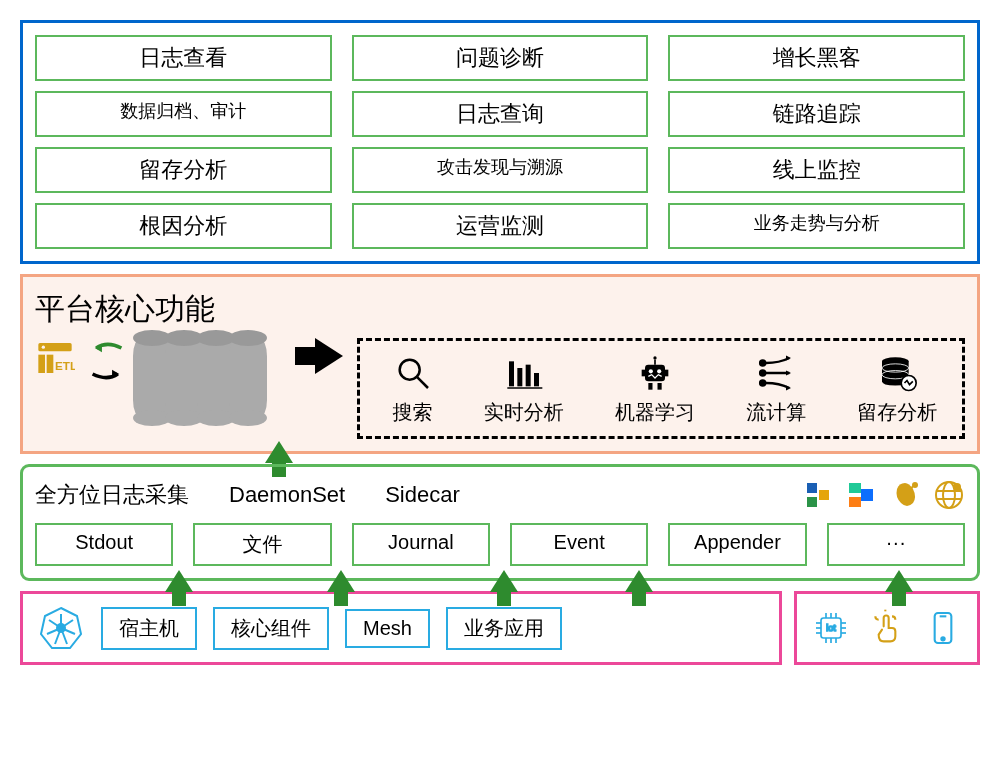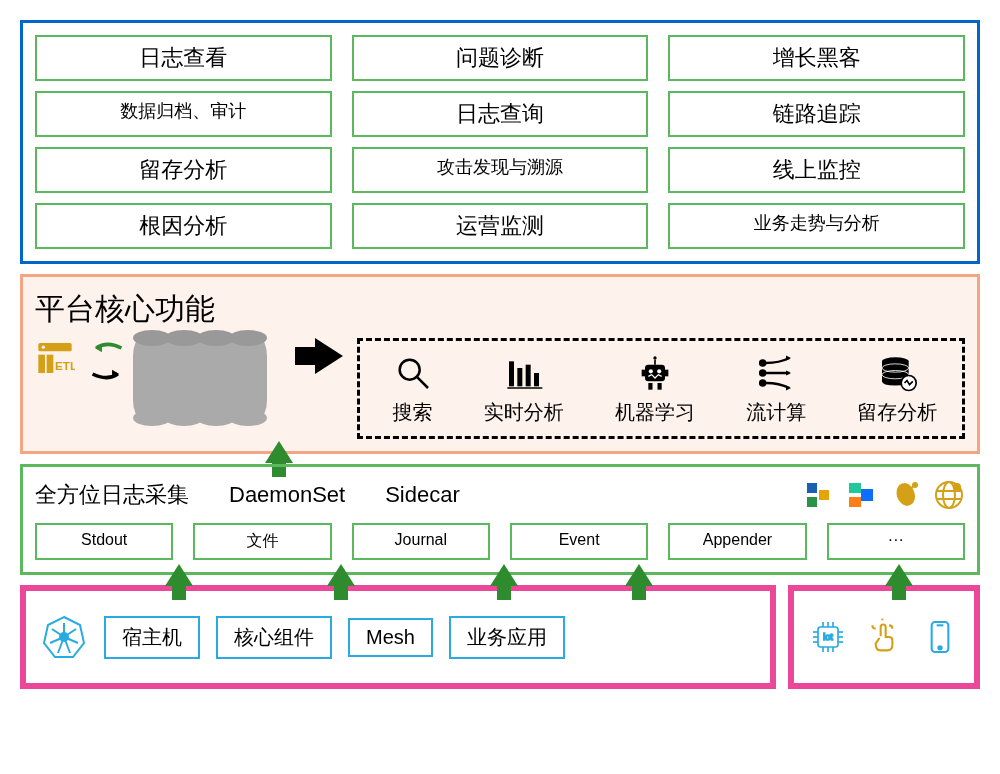--- a/index.html
+++ b/index.html
@@ -1,21 +1,21 @@
 <!DOCTYPE html>
 <html><head>
 <meta charset="utf-8">
 <style>
 * { box-sizing: border-box; margin: 0; padding: 0; }
 body { font-family: "Microsoft YaHei", "SimHei", sans-serif; background: #fff; padding: 20px; width: 1000px; }
 
 .layer { border: 3px solid; padding: 12px; margin-bottom: 10px; position: relative; }
 .layer-blue { border-color: #0066cc; }
 .layer-peach { border-color: #f4a582; background: #fdf2ec; }
-.layer-green { border-color: #5cb85c; }
+.layer-green { border-color: #5cb85c; border-radius: 9px; }
 
 .grid-top { display: grid; grid-template-columns: repeat(3, 1fr); gap: 10px 20px; }
 .pill { border: 2px solid #5cb85c; padding: 6px 10px; text-align: center; font-size: 22px; background: #fff; }
 .pill-wide { font-size: 18px; }
 
 .section-title { font-size: 30px; margin-bottom: 8px; }
 
 .core-row { display: flex; align-items: flex-start; gap: 14px; }
 .etl-box { display: flex; align-items: center; gap: 6px; }
 .etl-icon { color: #d4a017; }
@@ -29,24 +29,24 @@
 .big-arrow { width: 0; height: 0; border-top: 18px solid transparent; border-bottom: 18px solid transparent; border-left: 28px solid #000; position: relative; }
 .big-arrow::before { content: ''; position: absolute; left: -48px; top: -9px; width: 20px; height: 18px; background: #000; }
 
 .dashed-box { border: 3px dashed #000; padding: 10px 18px; display: flex; gap: 30px; flex: 1; justify-content: space-around; }
 .cap-item { display: flex; flex-direction: column; align-items: center; gap: 4px; font-size: 20px; margin-left: 8px; }
 .cap-icon { font-size: 36px; height: 44px; display: flex; align-items: center; }
 
 .collect-header { display: flex; align-items: center; gap: 40px; margin-bottom: 12px; font-size: 22px; }
 .collect-icons { margin-left: auto; display: flex; gap: 12px; font-size: 28px; }
 .collect-row { display: flex; gap: 20px; }
-.collect-row .pill { flex: 1; font-size: 16px; }
+.collect-row .pill { flex: 1; font-size: 20px; }
 
 .bottom-row { display: flex; gap: 12px; }
-.infra-box { border: 6px solid #ec4899; padding: 22px 14px; display: flex; align-items: center; gap: 16px; flex: 1; }
+.infra-box { border: 3px solid #ec4899; padding: 10px 14px; display: flex; align-items: center; gap: 16px; flex: 1; }
 .infra-box.narrow { flex: 0 0 auto; justify-content: flex-end; }
 .k8s-icon { width: 48px; height: 48px; }
 .infra-pill { border: 2px solid #29abe2; padding: 6px 16px; font-size: 20px; }
 
 .up-arrow { position: absolute; width: 0; height: 0; border-left: 14px solid transparent; border-right: 14px solid transparent; border-bottom: 22px solid #2e8b2e; }
 .up-arrow::after { content: ''; position: absolute; top: 22px; left: -7px; width: 14px; height: 14px; background: #2e8b2e; }
 .arrow-container { position: relative; height: 0; }
 
 .svg-icon { width: 40px; height: 40px; }
 .swap-arr { width: 36px; height: 20px; }

